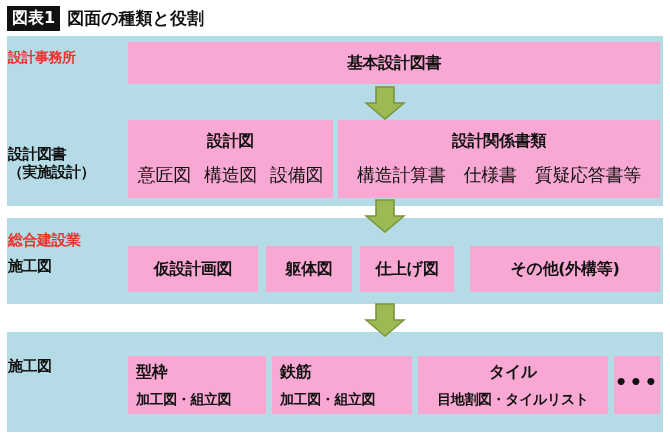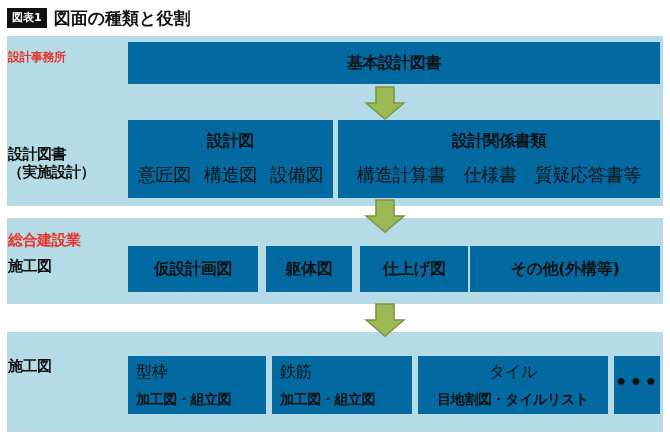--- a/index.html
+++ b/index.html
@@ -21,21 +21,21 @@
     left: 7px;
     top: 5px;
     height: 26px;
     display: flex;
     align-items: center;
     gap: 7px;
   }
   #figure-badge {
     background: #111111;
     color: #ffffff;
-    font-size: 11px;
+    font-size: 16px;
     font-weight: bold;
     line-height: 1;
     padding: 4px 5px 5px 5px;
     letter-spacing: 0px;
   }
   #figure-title {
     color: #111111;
     font-size: 17px;
     font-weight: bold;
     line-height: 1;
@@ -66,31 +66,31 @@
     line-height: 1.18;
     letter-spacing: -0.5px;
   }
   .row-label.red { color: #e8342a; }
   .row-label .sub {
     display: block;
     color: #111111;
     font-weight: bold;
   }
 
-  #label-sekkei-jimusho { top: 50px;  font-size: 12px; }
+  #label-sekkei-jimusho { top: 50px;  font-size: 14px; font-family: Liberation Mono, monospace; }
   #label-sekkei-tosho   { top: 146px; font-size: 15px; }
   #label-sogo           { top: 232px; font-size: 15px; }
   #label-senmon         { top: 350px; font-size: 15px; }
   #label-sogo .sub,
   #label-senmon .sub { margin-top: 8px; }
 
   
   .box {
     position: absolute;
-    background: #0369a1;
+    background: #f9a8d4;
     box-sizing: border-box;
     color: #111111;
     display: flex;
     flex-direction: column;
     align-items: center;
     justify-content: center;
   }
   .box .head {
     font-size: 16px;
     font-weight: bold;
@@ -126,33 +126,33 @@
     gap: 14px;
   }
   #box-kankei .items { gap: 18px; }
 
   
   .box-row3 {
     top: 246px; height: 46px;
   }
   #box-kasetsu  { left: 128px; width: 130px; }
   #box-kutai    { left: 266px; width: 86px;  }
-  #box-shiage   { left: 360px; width: 108px; }
+  #box-shiage   { left: 360px; width: 94px; }
   #box-sonota   { left: 470px; width: 190px; }
 
   
   .box-row4 {
     top: 356px; height: 58px;
     align-items: flex-start;
     padding-left: 8px;
     padding-right: 8px;
   }
   .box-row4 .b-title {
     font-size: 16px;
-    font-weight: normal;
+    font-weight: bold;
     line-height: 1.2;
     letter-spacing: -0.3px;
     white-space: nowrap;
   }
   .box-row4 .b-sub {
     font-size: 14px;
     font-weight: bold;
     line-height: 1.2;
     letter-spacing: -0.4px;
     white-space: nowrap;

